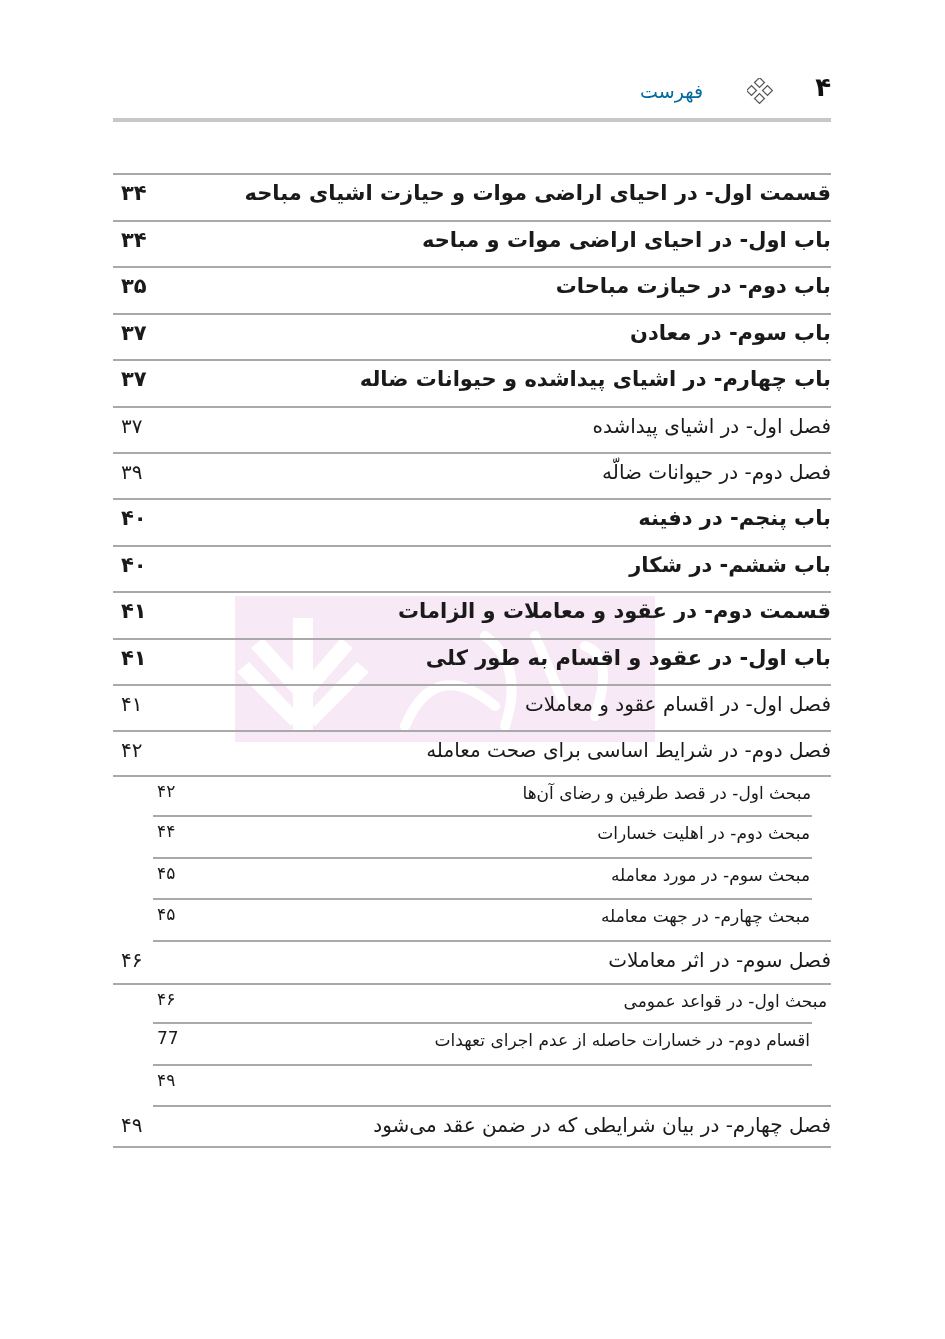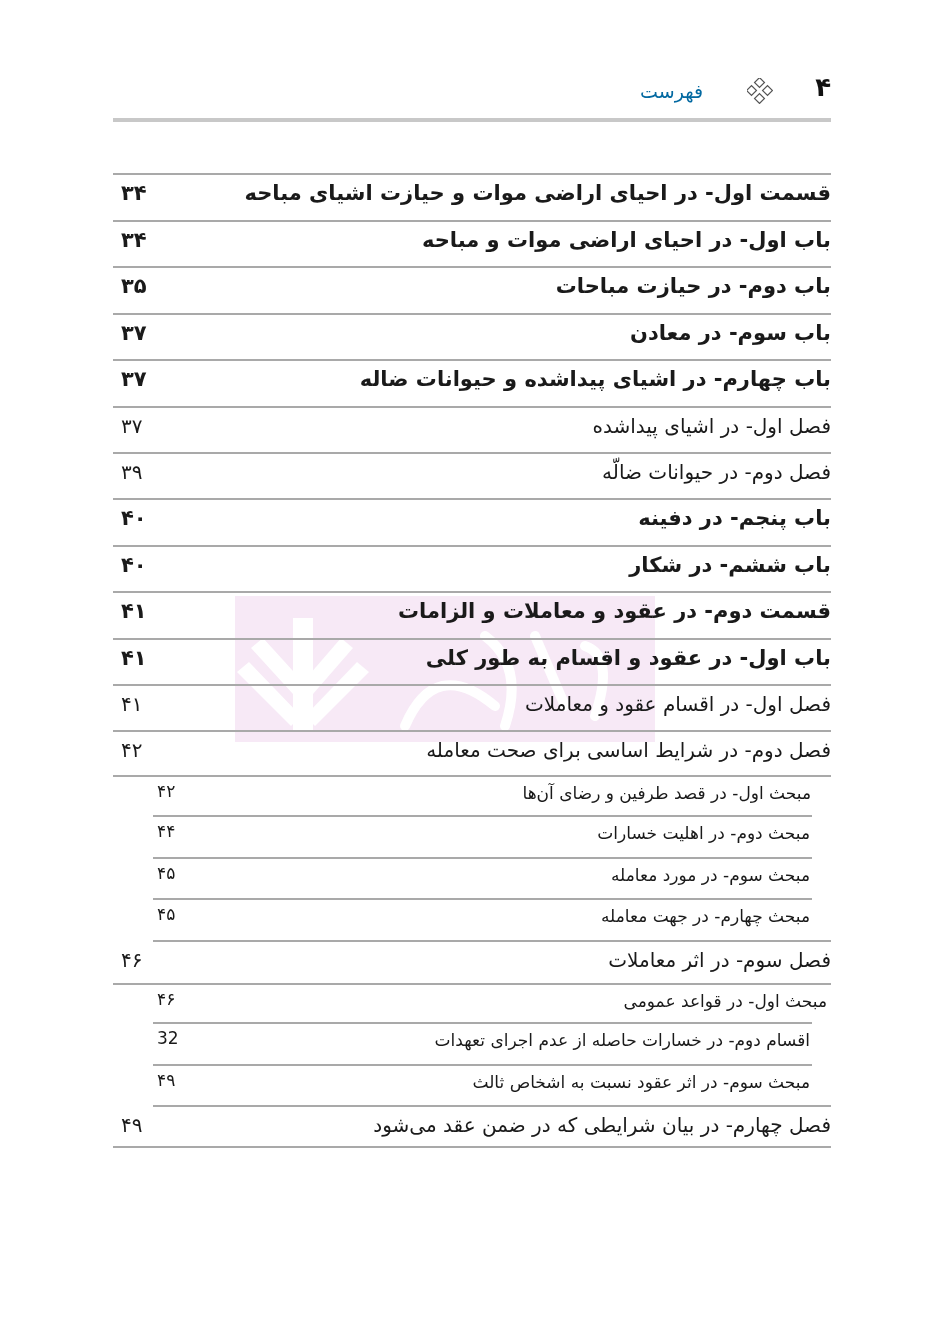--- a/index.html
+++ b/index.html
@@ -152,24 +152,23 @@
   <div class="row lvl-normal" style="left:153px;top:940px;width:678px;height:43px;">
     <span class="title">فصل سوم- در اثر معاملات</span>
     <span class="page" style="left:-32px">۴۶</span>
   </div>
   <div class="row lvl-sub" style="left:113px;top:983px;width:718px;height:39px;">
     <span class="title" style="right:4px">مبحث اول- در قواعد عمومی</span>
     <span class="page" style="left:44px">۴۶</span>
   </div>
   <div class="row lvl-sub" style="left:153px;top:1022px;width:659px;height:42px;">
     <span class="title">اقسام دوم- در خسارات حاصله از عدم اجرای تعهدات</span>
-    <span class="page">32</span>
+    <span class="page">77</span>
   </div>
   <div class="row lvl-sub" style="left:153px;top:1064px;width:659px;height:41px;">
-    <span class="title">مبحث سوم- در اثر عقود نسبت به اشخاص ثالث</span>
     <span class="page">۴۹</span>
   </div>
   <div class="row lvl-normal" style="left:153px;top:1105px;width:678px;height:41px;">
     <span class="title">فصل چهارم- در بیان شرایطی که در ضمن عقد می‌شود</span>
     <span class="page" style="left:-32px">۴۹</span>
   </div>
   <div class="bottom-rule"></div>
 </div>
 
 </body></html>

